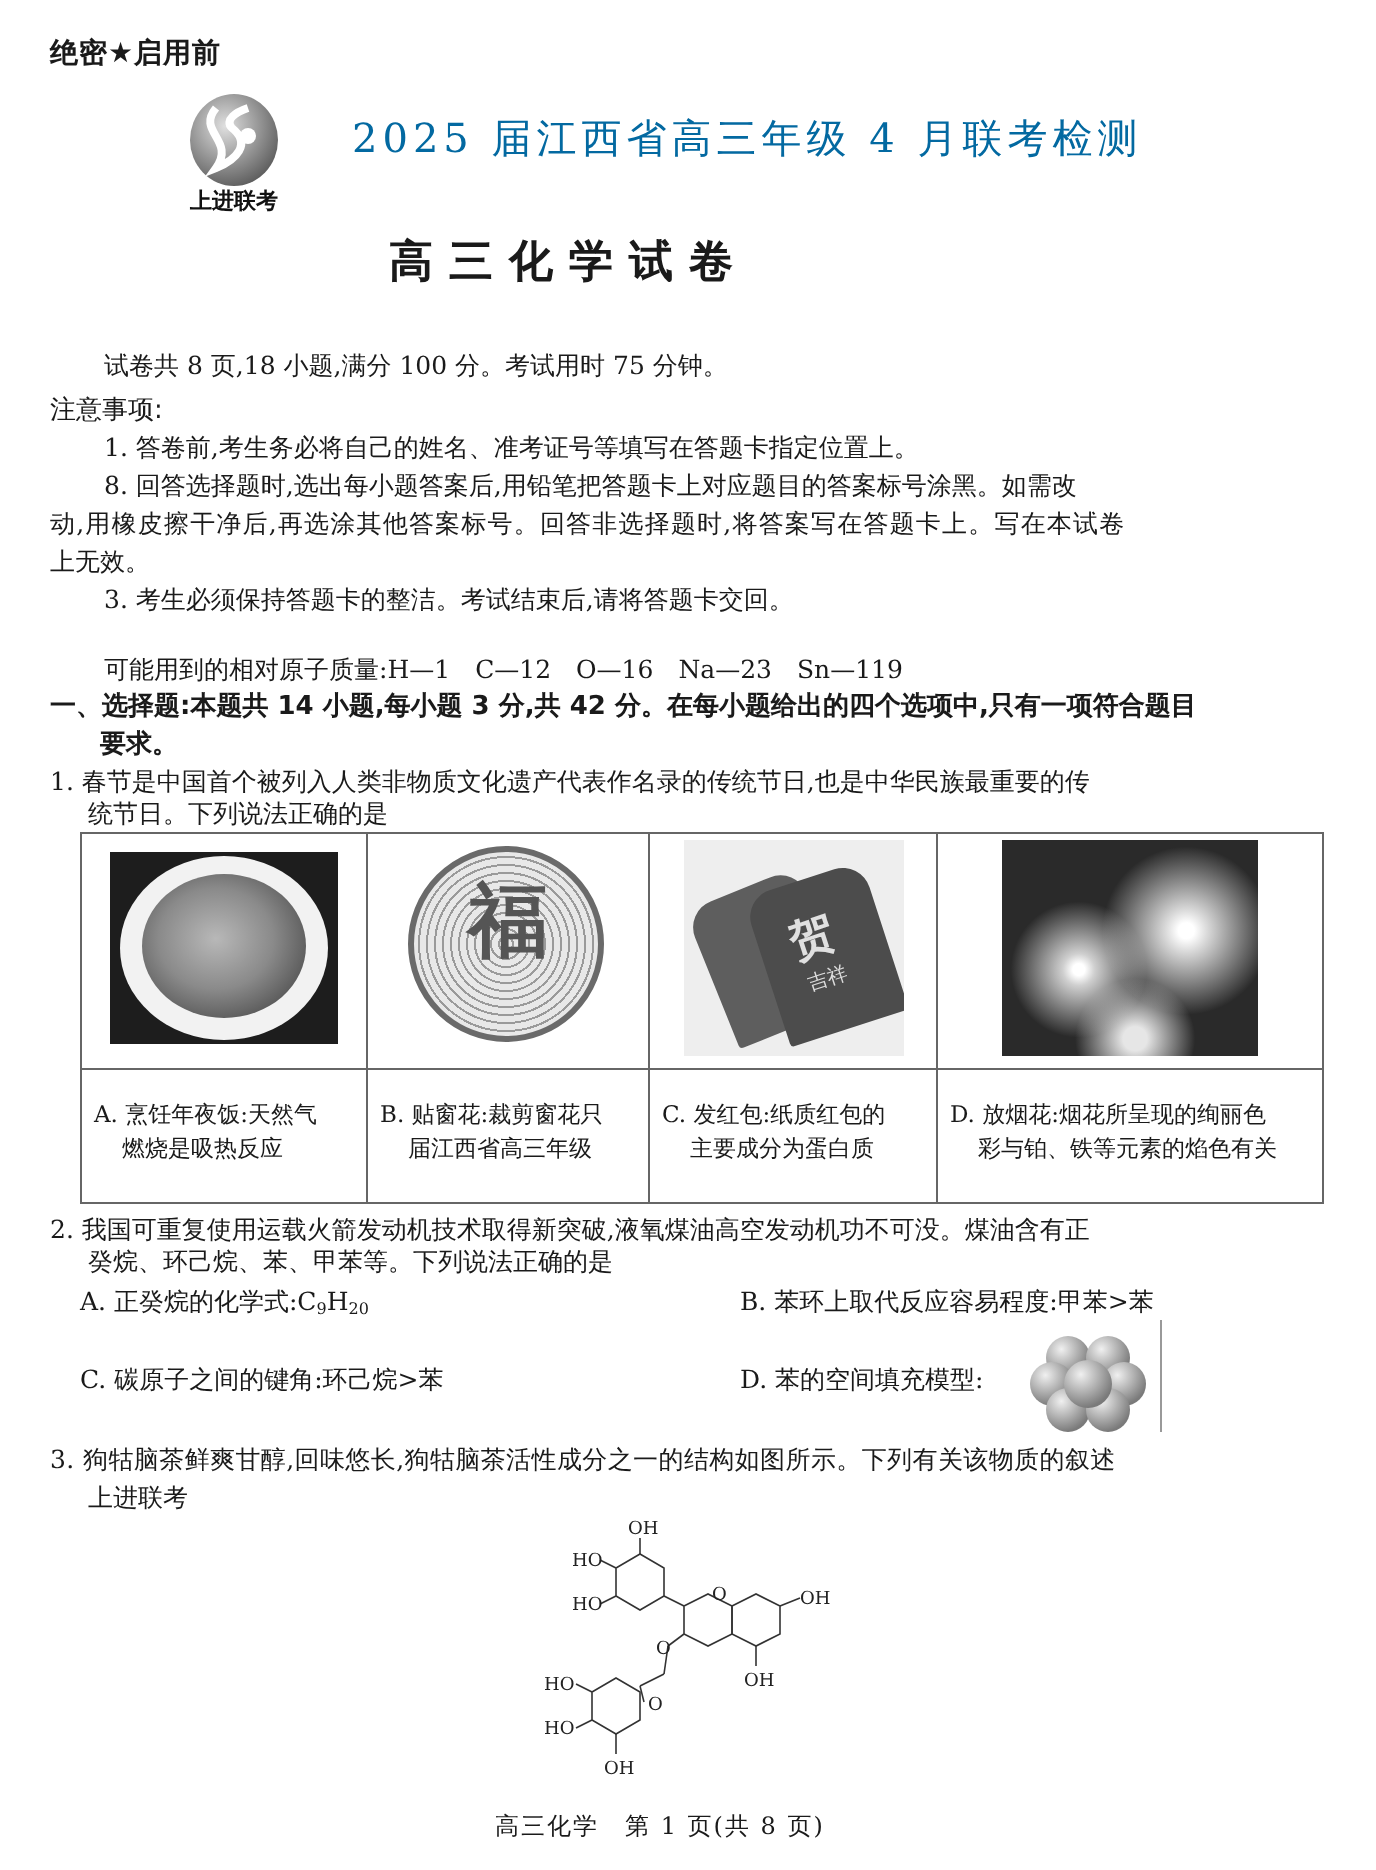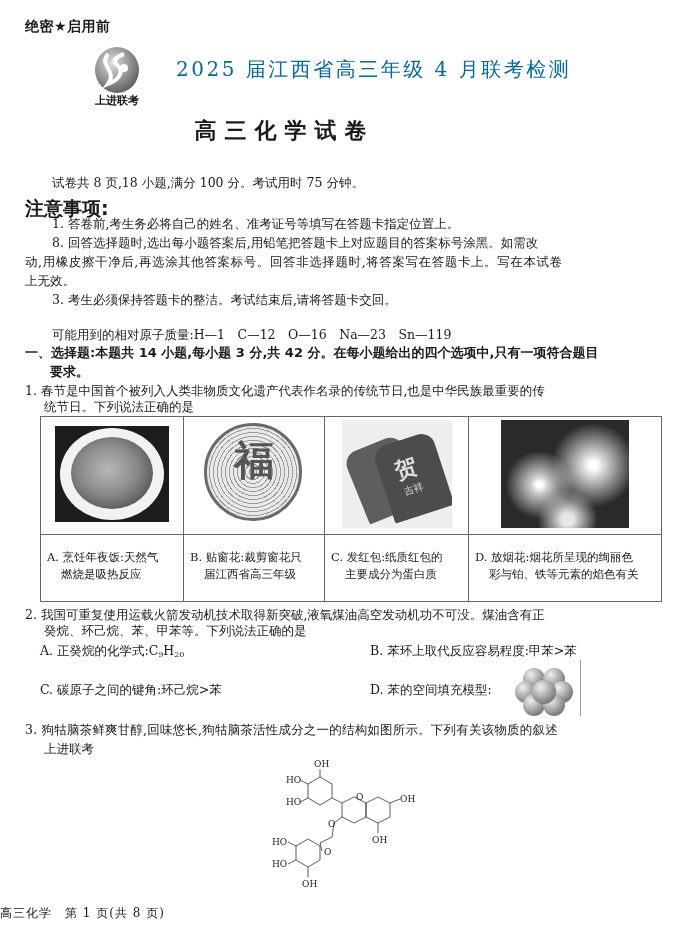--- a/index.html
+++ b/index.html
@@ -12,21 +12,21 @@
   .sans { font-family: "DejaVu Sans", "Liberation Sans", sans-serif; }
   .serif { font-family: "DejaVu Serif", "Liberation Serif", serif; }
 
   #confidential { left: 25px; top: 18px; font-size: 14px; font-weight: bold; letter-spacing: 0.5px; }
   #logo { left: 88px; top: 46px; width: 58px; height: 62px; }
   #exam-title { left: 160px; top: 56px; font-size: 20px; letter-spacing: 2.5px; color: #0369a1; margin-left: 16px; }
   #subject-title { left: 0; width: 569px; top: 116px; text-align: center; font-size: 22px; font-weight: bold; letter-spacing: 8px; }
 
   .p { font-size: 12.5px; line-height: 19px; white-space: nowrap; }
   #intro { left: 52px; top: 173px; }
-  #notice-head { left: 25px; top: 196px; font-size: 19px; font-weight: bold; }
+  #notice-head { left: 25px; top: 196px; font-size: 13px; font-weight: normal; }
   #n1 { left: 52px; top: 214px; }
   #n2a { left: 52px; top: 233px; }
   #n2b { left: 25px; top: 252px; letter-spacing: 0.6px; }
   #n2c { left: 25px; top: 271px; }
   #n3 { left: 52px; top: 290px; }
   #masses { left: 52px; top: 325px; }
   #section1 { left: 25px; top: 344px; font-size: 13px; font-weight: bold; }
   #section1b { left: 50px; top: 363px; font-size: 13px; font-weight: bold; }
 
   #q1a { left: 25px; top: 381px; }
@@ -71,21 +71,21 @@
   #q2-D { left: 370px; top: 680px; }
   sub { font-size: 8px; vertical-align: -2px; }
 
   #benzene { left: 514px; top: 667px; width: 60px; height: 50px; }
   #benzene-rule { left: 580px; top: 660px; width: 1px; height: 56px; background: #999; }
 
   #q3a { left: 25px; top: 720px; letter-spacing: 0.2px; }
   #q3b { left: 44px; top: 739px; }
 
   #molecule { left: 260px; top: 755px; width: 180px; height: 140px; }
-  #footer { left: 0; width: 612px; top: 905px; font-size: 12px; letter-spacing: 1px; }
+  #footer { left: 0; width: 612px; top: 905px; text-align: center; font-size: 12px; letter-spacing: 1px; padding-left: 24px; }
 </style>
 </head>
 <body>
 
 <div class="abs sans" id="confidential">绝密★启用前</div>
 
 <svg class="abs" id="logo" viewBox="0 0 58 62">
   <defs>
     <radialGradient id="lg" cx="40%" cy="35%" r="70%">
       <stop offset="0%" stop-color="#e0e0e0"></stop>

